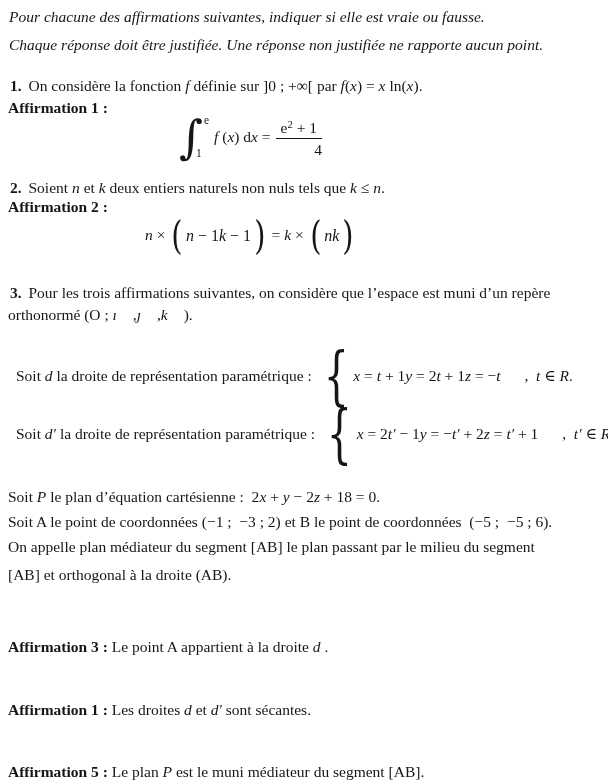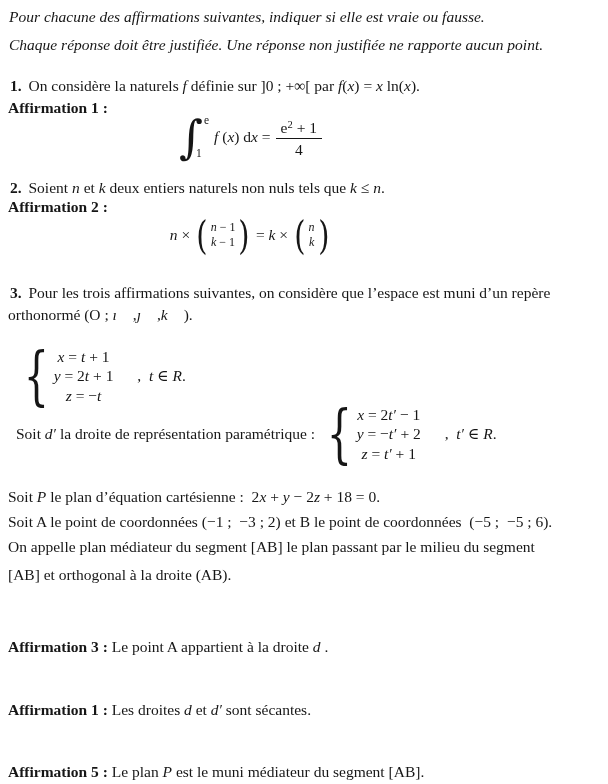--- a/index.html
+++ b/index.html
@@ -34,57 +34,57 @@
     font-size: 46px; line-height: 52px;
   }
   .int-limits {
     display: inline-flex; flex-direction: column; justify-content: space-between;
     font-size: 11.5px; line-height: 12px; padding: 3px 0 4px;
   }
   .int-up { margin-left: 1px; }
   .int-lo { margin-left: -7px; }
 
   
-  .frac { display: inline-flex; flex-direction: column; align-items: center; margin-left: 5px; }
+  .frac { display: inline-flex; flex-direction: column; align-items: flex-end; margin-left: 5px; }
   .frac .num { padding: 0 5px 2px; border-bottom: 1.3px solid #161616; line-height: 17px; }
   .frac .den { padding-top: 2px; line-height: 17px; }
 
   
   .binom { display: inline-flex; align-items: center; }
   .big-paren {
     font-family: "DejaVu Serif", serif;
     font-size: 40px; line-height: 36px;
     transform: scaleX(0.72); display: inline-block;
   }
   .stack2 {
-    display: inline-flex; flex-direction: column; align-items: center;
-    font-size: 12px; line-height: 15px; padding: 0 1px;
+    display: inline-flex; flex-direction: row; align-items: center;
+    font-size: 16px; line-height: 15px; padding: 0 1px;
   }
 
   
   .param-line { display: flex; align-items: center; }
   .system { display: inline-flex; align-items: center; }
   .big-brace {
     font-family: "DejaVu Serif", serif;
     font-size: 64px; line-height: 58px;
     transform: scaleX(0.62); transform-origin: center;
     display: inline-block; margin-right: -3px;
   }
-  .stack3 { display: inline-flex; flex-direction: column; align-items: center; line-height: 19.5px; }
+  .stack3 { display: inline-flex; flex-direction: row; align-items: center; line-height: 19.5px; }
   .param-suffix { margin-left: 20px; }
 </style>
 </head>
 <body>
 
 <div class="page">
 
   <p class="abs italic" style="top:8px;left:9px">Pour chacune des affirmations suivantes, indiquer si elle est vraie ou fausse.</p>
   <p class="abs italic" style="top:36px;left:9px">Chaque réponse doit être justifiée. Une réponse non justifiée ne rapporte aucun point.</p>
 
-  <p class="abs" style="top:77px;left:10px"><span class="qnum">1.</span><span><span> On considère la naturels </span><span class="run-i">f</span><span> définie sur ]0 ; +∞[ par </span><span class="run-i">f</span><span>(</span><span class="run-i">x</span><span>) = </span><span class="run-i">x</span><span> ln(</span><span class="run-i">x</span><span>).</span></span></p>
+  <p class="abs" style="top:77px;left:10px"><span class="qnum">1.</span><span><span> On considère la fonction </span><span class="run-i">f</span><span> définie sur ]0 ; +∞[ par </span><span class="run-i">f</span><span>(</span><span class="run-i">x</span><span>) = </span><span class="run-i">x</span><span> ln(</span><span class="run-i">x</span><span>).</span></span></p>
   <p class="abs bold" style="top:99px;left:8px">Affirmation 1 :</p>
 
   <div class="abs formula" style="top:106px;height:62px">
     <span class="int-wrap">
       <span class="int-glyph">∫</span>
       <span class="int-limits">
         <span class="int-up">e</span>
         <span class="int-lo">1</span>
       </span>
     </span>
@@ -116,20 +116,21 @@
         <span><span class="run-i">k</span></span>
       </span>
       <span class="big-paren">)</span>
     </span>
   </div>
 
   <p class="abs" style="top:284px;left:10px"><span class="qnum">3.</span><span><span> Pour les trois affirmations suivantes, on considère que l’espace est muni d’un repère</span></span></p>
   <p class="abs" style="top:306px;left:8px"><span>orthonormé (O ; </span><span class="run-i">ı⃗</span><span> ,</span><span class="run-i">ȷ⃗</span><span> ,</span><span class="run-i">k⃗</span><span> ).</span></p>
 
   <div class="abs param-line" style="top:347px;left:16px;height:58px">
+    <span><span>Soit </span><span class="run-i">d</span><span> la droite de représentation paramétrique : </span></span>
     <span class="system">
       <span class="big-brace">{</span>
       <span class="stack3">
         <span><span class="run-i">x</span><span> = </span><span class="run-i">t</span><span> + 1</span></span>
         <span><span class="run-i">y</span><span> = 2</span><span class="run-i">t</span><span> + 1</span></span>
         <span><span class="run-i">z</span><span> = −</span><span class="run-i">t</span></span>
       </span>
     </span>
     <span class="param-suffix"><span> ,  </span><span class="run-i">t</span><span> ∈ </span><span class="run-i">R</span><span>.</span></span>
   </div>

